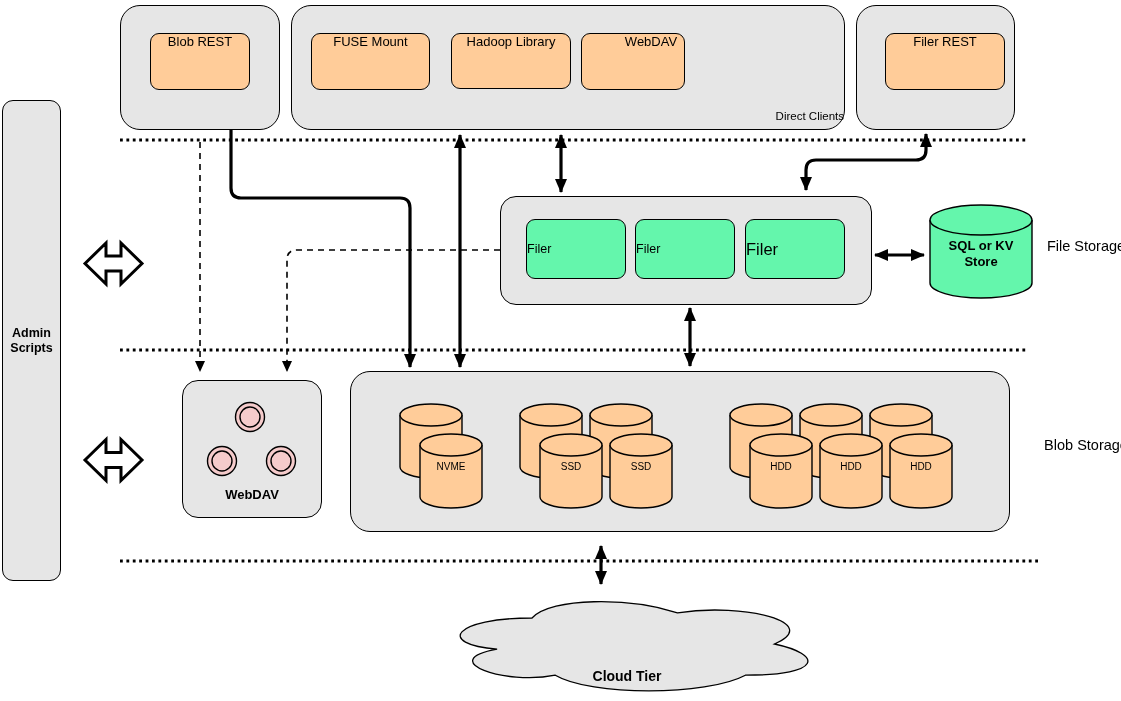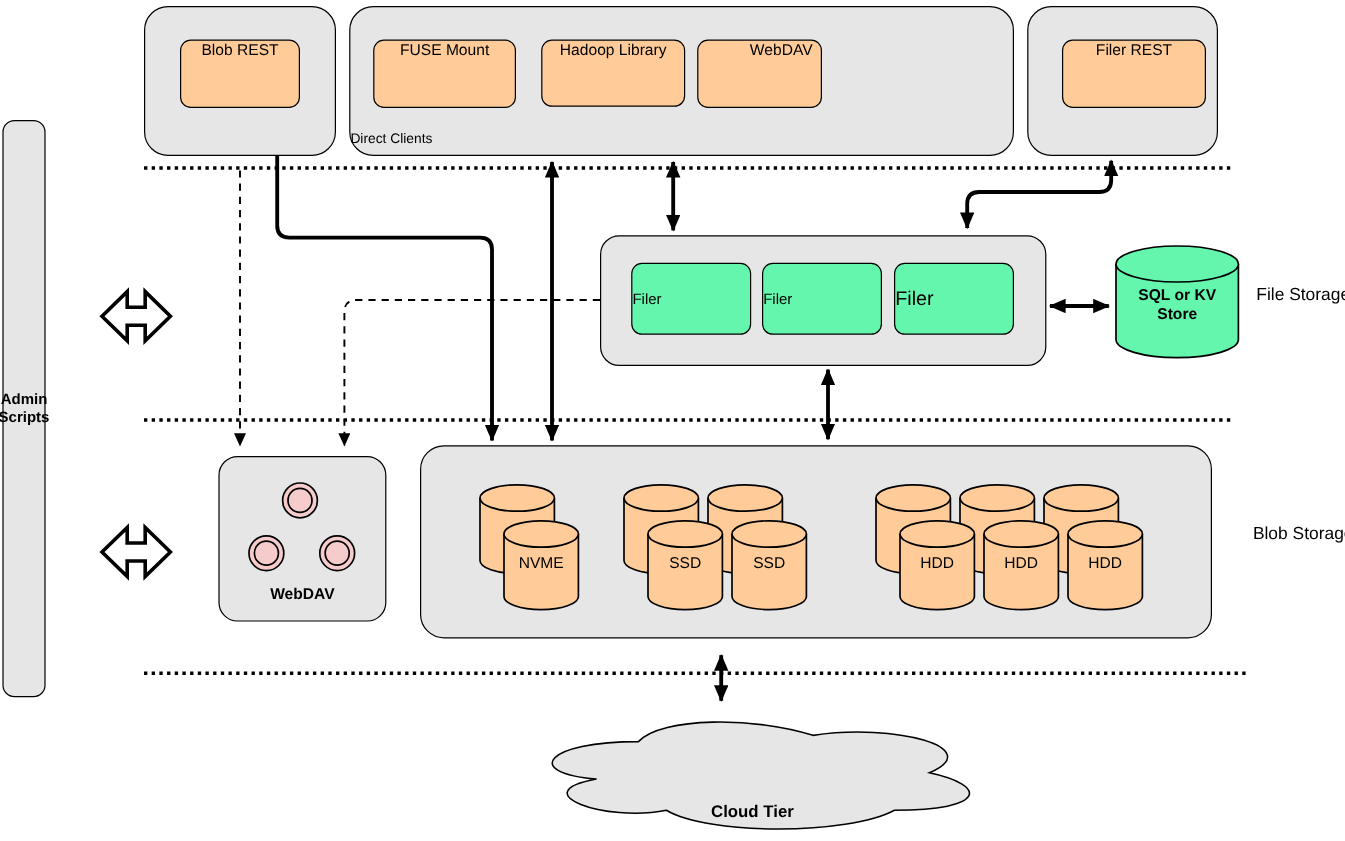--- a/index.html
+++ b/index.html
@@ -10,43 +10,43 @@
   .r20{border-radius:20px;} .r16{border-radius:16px;} .r10{border-radius:10px;}
   .obox{position:absolute;background:var(--node_orange,#FFCC99);border:1.3px solid #000;
         border-radius:9px;display:flex;align-items:flex-start;justify-content:center;
         font-size:13px;box-sizing:border-box;z-index:1;}
   .gbox{position:absolute;background:var(--node_green,#64F6AC);border:1.3px solid #000;
         border-radius:9px;display:flex;align-items:center;justify-content:flex-start;
         font-size:12.5px;box-sizing:border-box;z-index:1;}
   .gbox.big{font-size:16.5px;}
   .admin{display:flex;align-items:center;justify-content:center;text-align:center;
          font-weight:bold;font-size:12.5px;line-height:15px;}
-  .caption{position:absolute;left:0;right:0;bottom:7px;text-align:left;font-size:11.5px;}
+  .caption{position:absolute;left:0;right:0;bottom:7px;text-align:right;font-size:11.5px;}
   .overlay{position:absolute;left:0;top:0;z-index:2;pointer-events:none;}
   .lbl{position:absolute;text-align:center;z-index:3;}
   .lbl.bold{font-weight:bold;}
-  .disk-lbl{font-size:13px;}
+  .disk-lbl{font-size:10px;}
   .tier-lbl{font-size:14.5px;line-height:18.5px;}
   .sql-lbl{font-weight:bold;font-size:13px;line-height:16px;}
   .sep{stroke:#000;stroke-width:2.8;stroke-dasharray:2.8 3.6;fill:none;}
   .conn{stroke:#000;stroke-width:3.2;fill:none;}
   .conn-dash{stroke:#000;stroke-width:1.6;fill:none;stroke-dasharray:6 5;}
   .cyl{fill:var(--node_orange,#FFCC99);stroke:#000;stroke-width:1.4;}
   .cylg{fill:var(--node_green,#64F6AC);stroke:#000;stroke-width:1.4;}
   .ring{fill:var(--master_pink,#F5CBCB);stroke:#000;stroke-width:1.4;}
   .ring-inner{fill:none;stroke:#000;stroke-width:1.4;}
   .cloud{fill:var(--container,#E6E6E6);stroke:#000;stroke-width:1.3;}
   .hollow{fill:#fff;stroke:#000;stroke-width:3;stroke-linejoin:miter;}
 </style>
 </head>
 <body>
 
 <div class="canvas">
 
-  <div class="panel r10 admin" style="left:2px;top:100px;width:36px;height:481px;">
+  <div class="panel r10 admin" style="left:2px;top:100px;width:59px;height:481px;border-radius:11px;">
     <span>Admin Scripts</span>
   </div>
 
   <div class="panel r20" style="left:120px;top:5px;width:160px;height:125px;"></div>
   <div class="obox" style="left:150px;top:33px;width:100px;height:57px;">
     <span>Blob REST</span>
   </div>
 
   <div class="panel r20" style="left:291px;top:5px;width:554px;height:125px;">
     <span class="caption">Direct Clients</span>

